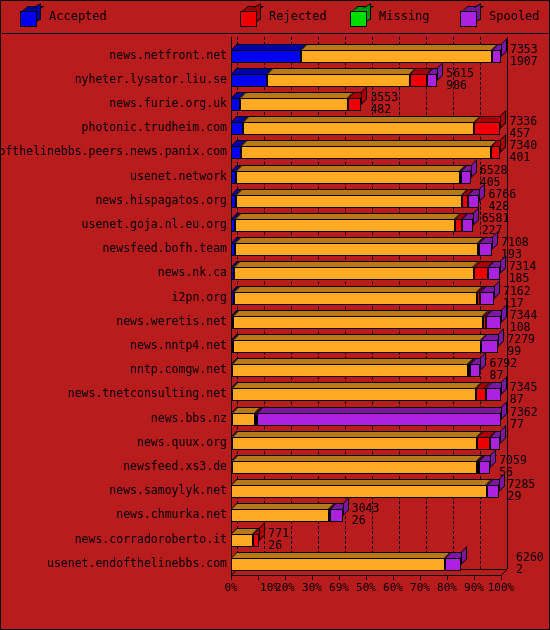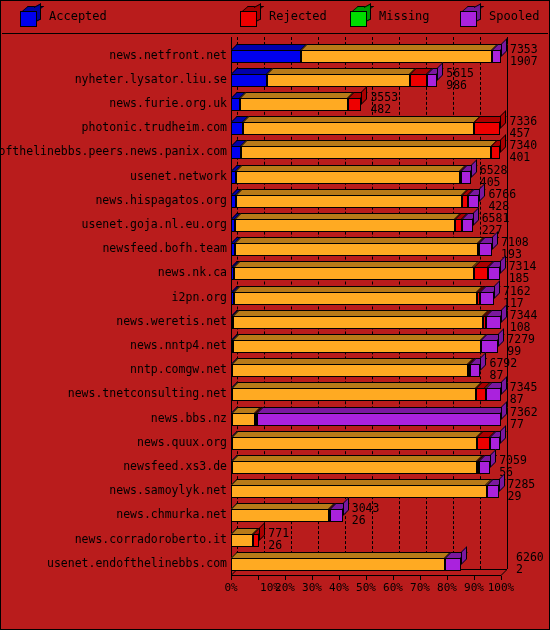--- a/index.html
+++ b/index.html
@@ -414,21 +414,21 @@
         <div class="ylabel" style="top: 452.2px; right: 321px;">news.samoylyk.net</div>
         <div class="ylabel" style="top: 476.4px; right: 321px;">news.chmurka.net</div>
         <div class="ylabel" style="top: 500.6px; right: 321px;">news.corradoroberto.it</div>
         <div class="ylabel" style="top: 524.8px; right: 321px;">usenet.endofthelinebbs.com</div>
       </div>
     <div id="xticks">
         <div class="xtick" style="left: 209px; top: 548.4px; width: 40px;">0%</div>
         <div class="xtick" style="left: 248px; top: 548.4px; width: 40px;">10%</div>
         <div class="xtick" style="left: 263px; top: 548.4px; width: 40px;">20%</div>
         <div class="xtick" style="left: 290px; top: 548.4px; width: 40px;">30%</div>
-        <div class="xtick" style="left: 317px; top: 548.4px; width: 40px;">40%</div>
+        <div class="xtick" style="left: 317px; top: 548.4px; width: 40px;">69%</div>
         <div class="xtick" style="left: 344px; top: 548.4px; width: 40px;">50%</div>
         <div class="xtick" style="left: 371px; top: 548.4px; width: 40px;">60%</div>
         <div class="xtick" style="left: 398px; top: 548.4px; width: 40px;">70%</div>
         <div class="xtick" style="left: 425px; top: 548.4px; width: 40px;">80%</div>
         <div class="xtick" style="left: 452px; top: 548.4px; width: 40px;">90%</div>
         <div class="xtick" style="left: 479px; top: 548.4px; width: 40px;">100%</div>
       </div>
   </div>
 </div>
 

